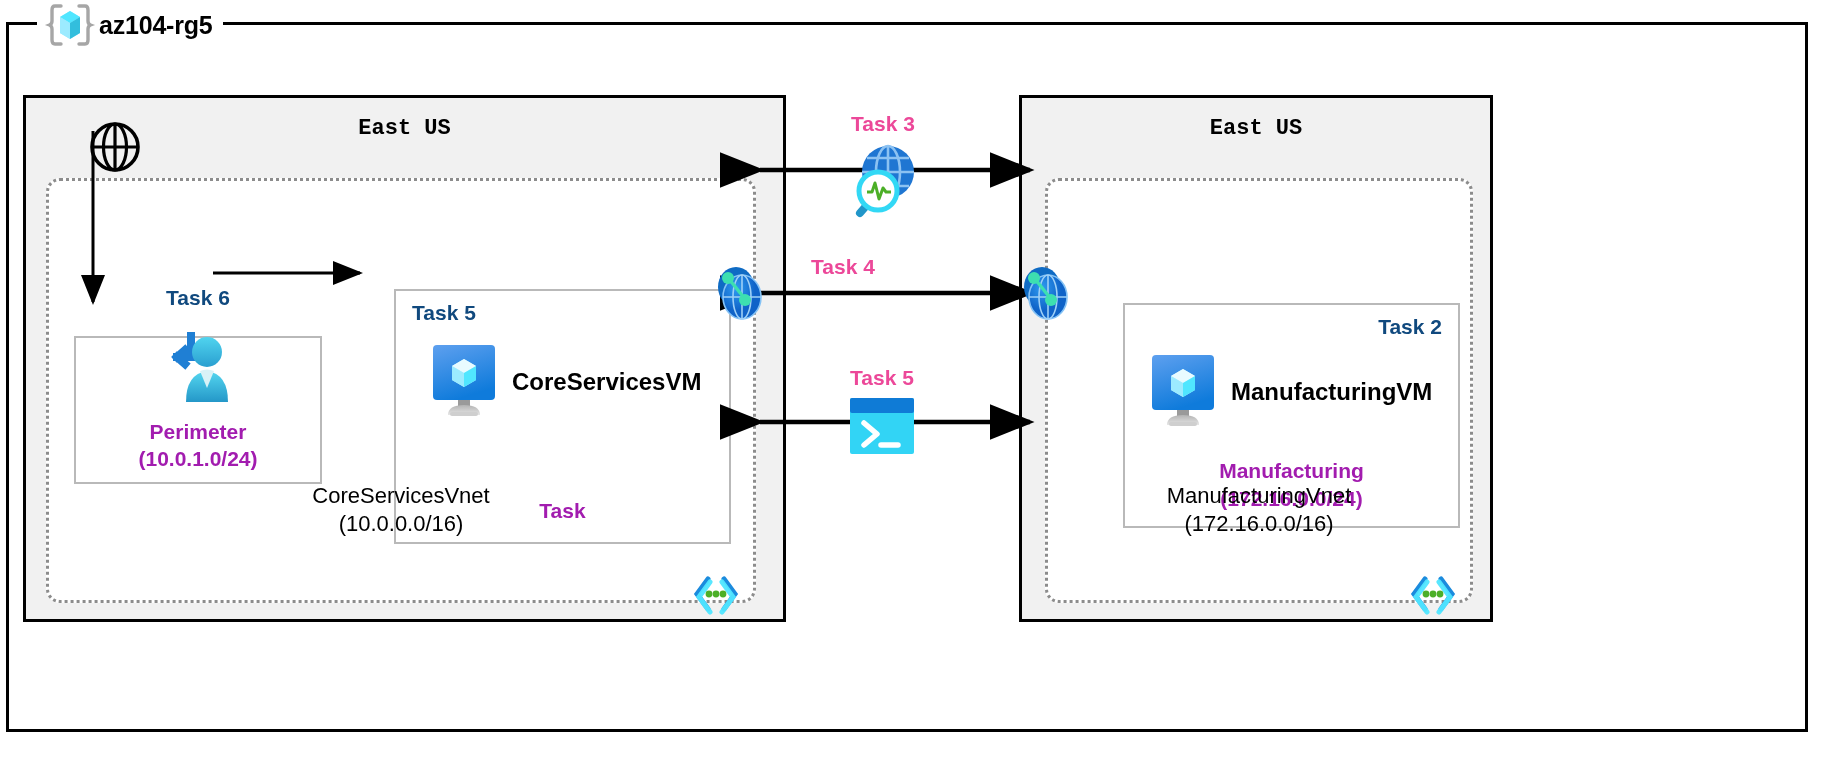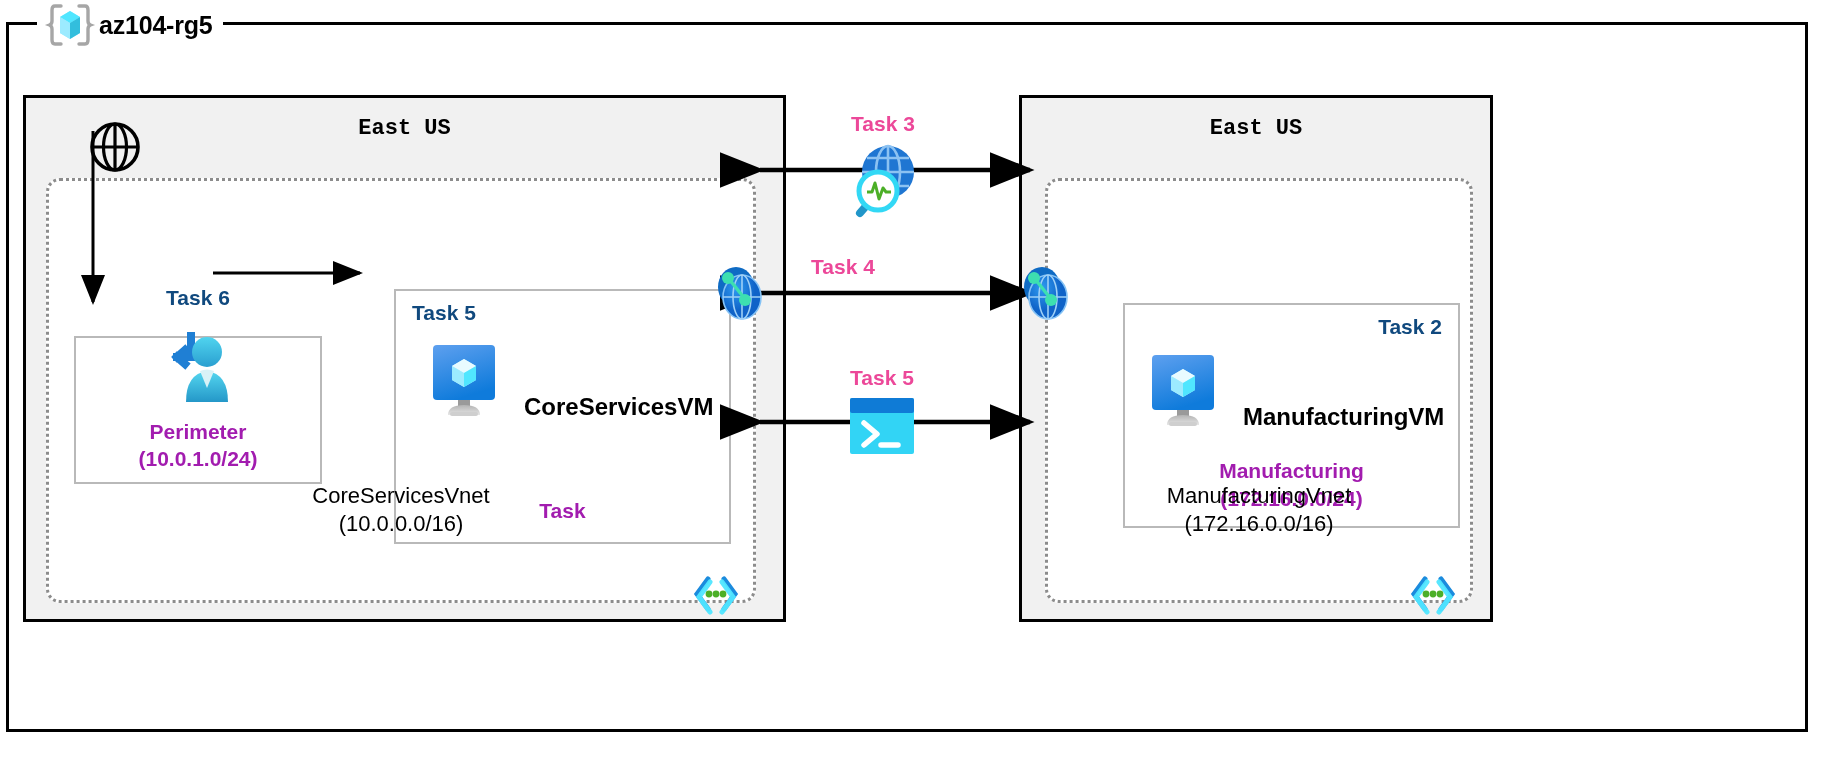--- a/index.html
+++ b/index.html
@@ -78,21 +78,21 @@
   .task-label {
     position:absolute; font-size:21px; font-weight:bold; color:#10497e;
     white-space:nowrap;
   }
   .subnet-caption {
     position:absolute; left:0; width:100%; text-align:center;
     font-size:21px; font-weight:bold; color:#a21caf; line-height:1.3;
   }
 
   .vm-row {
-    position:absolute; display:flex; align-items:flex-end; gap:24px;
+    position:absolute; display:flex; align-items:center; gap:12px;
   }
   .vm-name { font-size:24px; font-weight:bold; color:#000; white-space:nowrap; }
 
   
   .mid-task {
     position:absolute; display:flex; flex-direction:column;
     align-items:center; gap:6px;
   }
   .mid-task .task-cap {
     font-size:21px; font-weight:bold; color:#ec4899; white-space:nowrap;

